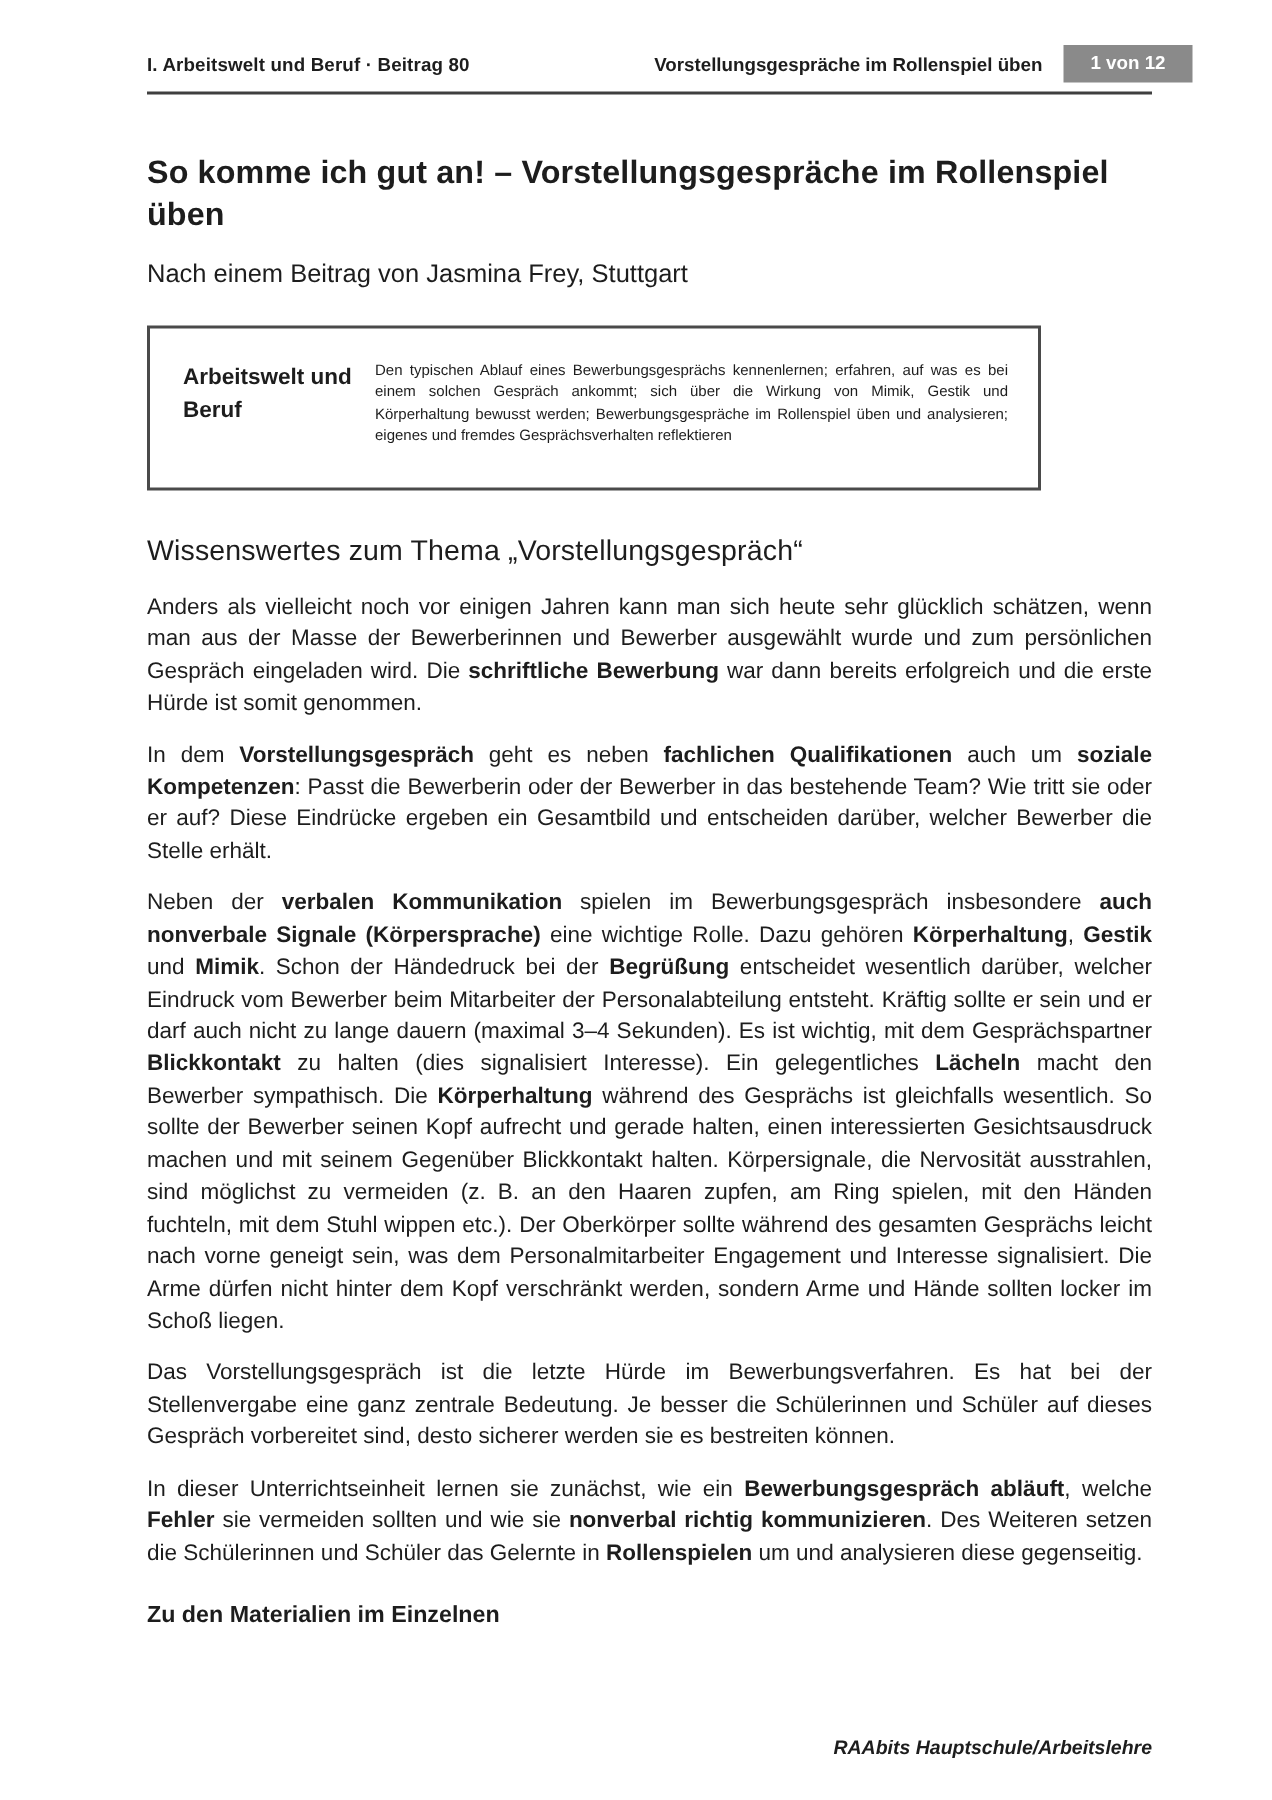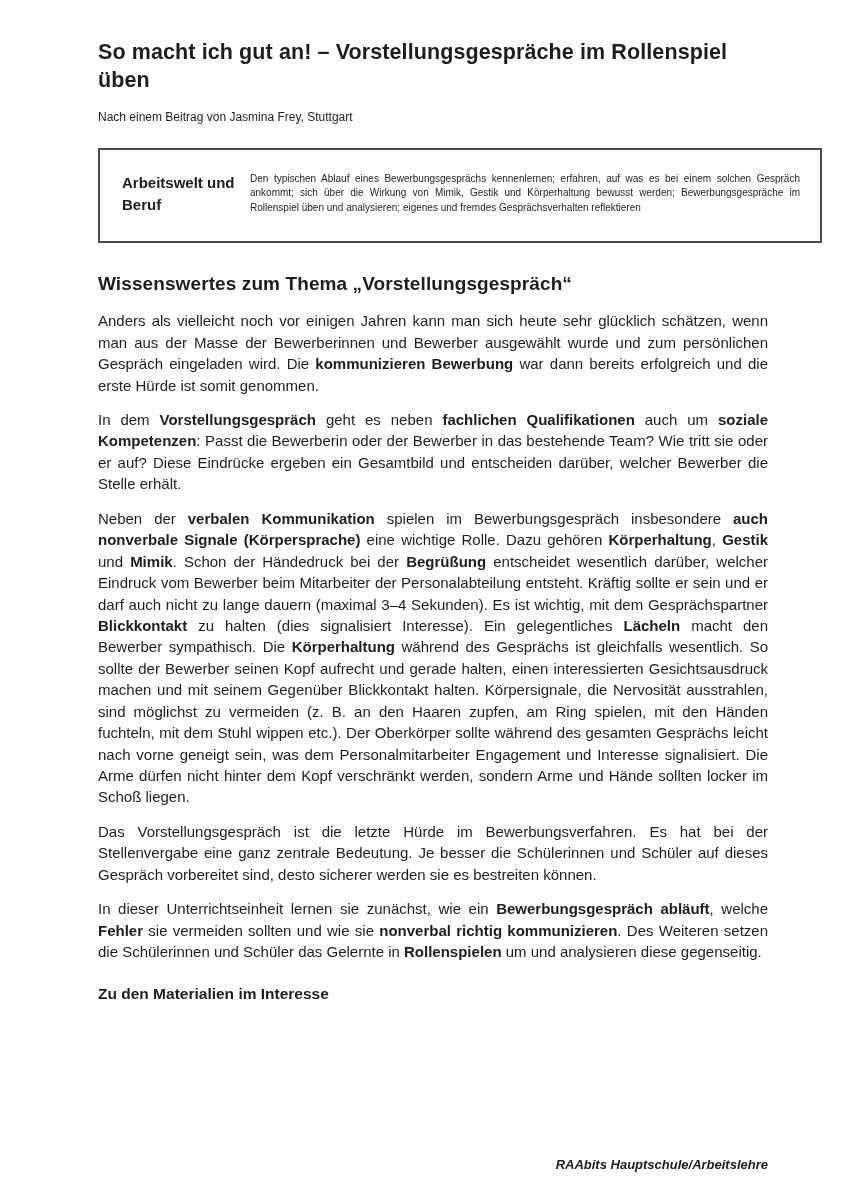--- a/index.html
+++ b/index.html
@@ -47,26 +47,26 @@
   
   .title {
     margin-top: 38px;
     font-size: 21.5px;
     font-weight: bold;
     line-height: 1.32;
     letter-spacing: 0.1px;
   }
   .byline {
     margin-top: 15px;
-    font-size: 12px;
+    font-size: 17px;
   }
   
   .info-box {
     margin-top: 24px;
-    width: 724px;
+    width: 596px;
     border: 2px solid #4a4a4a;
     padding: 22px 20px 26px 22px;
     display: flex;
   }
   .info-box-label {
     width: 128px;
     flex: 0 0 128px;
     font-size: 15px;
     font-weight: bold;
     line-height: 1.45;
@@ -76,21 +76,21 @@
     flex: 1;
     font-size: 10px;
     line-height: 1.45;
     text-align: justify;
   }
   
   .section-heading {
     margin-top: 30px;
     margin-bottom: 15px;
     font-size: 19px;
-    font-weight: bold;
+    font-weight: normal;
     letter-spacing: 0.1px;
   }
   .sub-heading {
     margin-top: 22px;
     margin-bottom: 13px;
     font-size: 15.5px;
     font-weight: bold;
   }
   p.body-par {
     font-size: 15px;
@@ -109,38 +109,43 @@
     font-weight: bold;
     font-style: italic;
   }
 </style>
 </head>
 <body>
 
 <div class="page">
   <div class="content">
 
+    <div class="header-row">
+      <span class="header-left">I. Arbeitswelt und Beruf · Beitrag 80</span>
+      <span class="header-right">Vorstellungsgespräche im Rollenspiel üben</span>
+      <span class="page-badge">1 von 12</span>
+    </div>
 
-    <h1 class="title">So macht ich gut an! – Vorstellungsgespräche im Rollenspiel üben</h1>
+    <h1 class="title">So komme ich gut an! – Vorstellungsgespräche im Rollenspiel üben</h1>
 
     <div class="byline">Nach einem Beitrag von Jasmina Frey, Stuttgart</div>
 
     <div class="info-box">
       <div class="info-box-label">Arbeitswelt und Beruf</div>
       <div class="info-box-text"><span>Den typischen Ablauf eines Bewerbungsgesprächs kennenlernen; erfahren, auf was es bei einem solchen Gespräch ankommt; sich über die Wirkung von Mimik, Gestik und Körperhaltung bewusst werden; Bewerbungsgespräche im Rollenspiel üben und analysieren; eigenes und fremdes Gesprächsverhalten reflektieren</span></div>
     </div>
 
     <h2 class="section-heading">Wissenswertes zum Thema „Vorstellungsgespräch“</h2>
 
-    <p class="body-par"><span>Anders als vielleicht noch vor einigen Jahren kann man sich heute sehr glücklich schätzen, wenn man aus der Masse der Bewerberinnen und Bewerber ausgewählt wurde und zum persönlichen Gespräch eingeladen wird. Die </span><span class="b">kommunizieren Bewerbung</span><span> war dann bereits erfolgreich und die erste Hürde ist somit genommen.</span></p>
+    <p class="body-par"><span>Anders als vielleicht noch vor einigen Jahren kann man sich heute sehr glücklich schätzen, wenn man aus der Masse der Bewerberinnen und Bewerber ausgewählt wurde und zum persönlichen Gespräch eingeladen wird. Die </span><span class="b">schriftliche Bewerbung</span><span> war dann bereits erfolgreich und die erste Hürde ist somit genommen.</span></p>
     <p class="body-par"><span>In dem </span><span class="b">Vorstellungsgespräch</span><span> geht es neben </span><span class="b">fachlichen Qualifikationen</span><span> auch um </span><span class="b">soziale Kompetenzen</span><span>: Passt die Bewerberin oder der Bewerber in das bestehende Team? Wie tritt sie oder er auf? Diese Eindrücke ergeben ein Gesamtbild und entscheiden darüber, welcher Bewerber die Stelle erhält.</span></p>
     <p class="body-par"><span>Neben der </span><span class="b">verbalen Kommunikation</span><span> spielen im Bewerbungsgespräch insbesondere </span><span class="b">auch nonverbale Signale (Körpersprache)</span><span> eine wichtige Rolle. Dazu gehören </span><span class="b">Körperhaltung</span><span>, </span><span class="b">Gestik</span><span> und </span><span class="b">Mimik</span><span>. Schon der Händedruck bei der </span><span class="b">Begrüßung</span><span> entscheidet wesentlich darüber, welcher Eindruck vom Bewerber beim Mitarbeiter der Personalabteilung entsteht. Kräftig sollte er sein und er darf auch nicht zu lange dauern (maximal 3–4 Sekunden). Es ist wichtig, mit dem Gesprächspartner </span><span class="b">Blickkontakt</span><span> zu halten (dies signalisiert Interesse). Ein gelegentliches </span><span class="b">Lächeln</span><span> macht den Bewerber sympathisch. Die </span><span class="b">Körperhaltung</span><span> während des Gesprächs ist gleichfalls wesentlich. So sollte der Bewerber seinen Kopf aufrecht und gerade halten, einen interessierten Gesichtsausdruck machen und mit seinem Gegenüber Blickkontakt halten. Körpersignale, die Nervosität ausstrahlen, sind möglichst zu vermeiden (z. B. an den Haaren zupfen, am Ring spielen, mit den Händen fuchteln, mit dem Stuhl wippen etc.). Der Oberkörper sollte während des gesamten Gesprächs leicht nach vorne geneigt sein, was dem Personalmitarbeiter Engagement und Interesse signalisiert. Die Arme dürfen nicht hinter dem Kopf verschränkt werden, sondern Arme und Hände sollten locker im Schoß liegen.</span></p>
 
 
     <p class="body-par"><span>Das Vorstellungsgespräch ist die letzte Hürde im Bewerbungsverfahren. Es hat bei der Stellenvergabe eine ganz zentrale Bedeutung. Je besser die Schülerinnen und Schüler auf dieses Gespräch vorbereitet sind, desto sicherer werden sie es bestreiten können.</span></p>
     <p class="body-par"><span>In dieser Unterrichtseinheit lernen sie zunächst, wie ein </span><span class="b">Bewerbungsgespräch abläuft</span><span>, welche </span><span class="b">Fehler</span><span> sie vermeiden sollten und wie sie </span><span class="b">nonverbal richtig kommunizieren</span><span>. Des Weiteren setzen die Schülerinnen und Schüler das Gelernte in </span><span class="b">Rollenspielen</span><span> um und analysieren diese gegenseitig.</span></p>
 
-    <h3 class="sub-heading">Zu den Materialien im Interesse</h3>
+    <h3 class="sub-heading">Zu den Materialien im Einzelnen</h3>
 
   </div>
 
   <div class="footer-imprint">RAAbits Hauptschule/Arbeitslehre</div>
 </div>
 
 </body></html>

